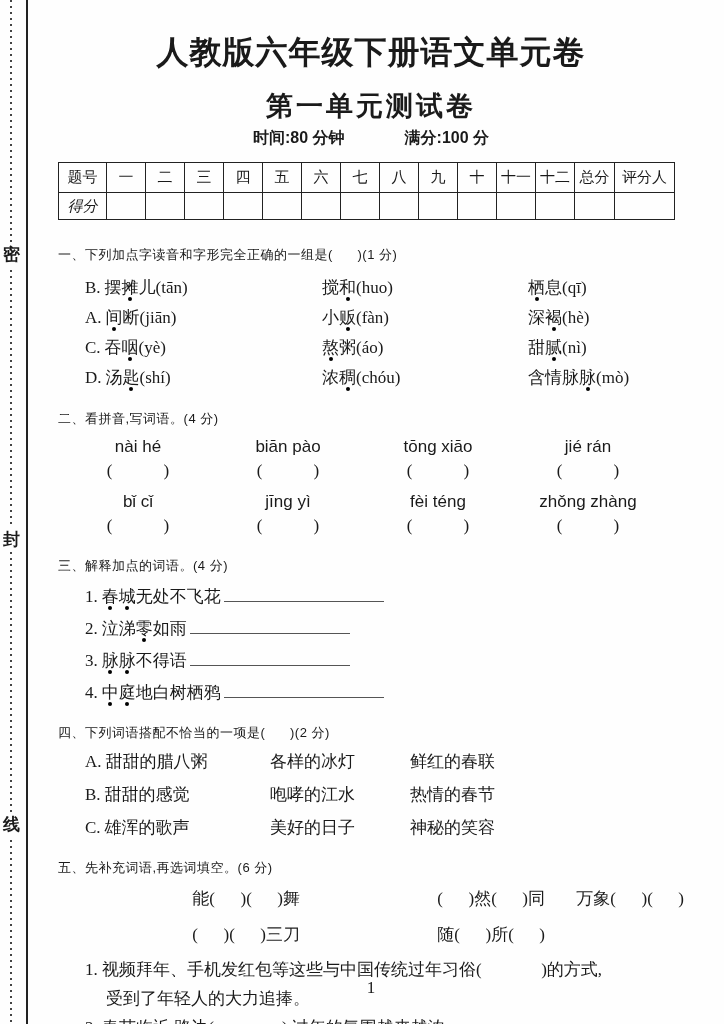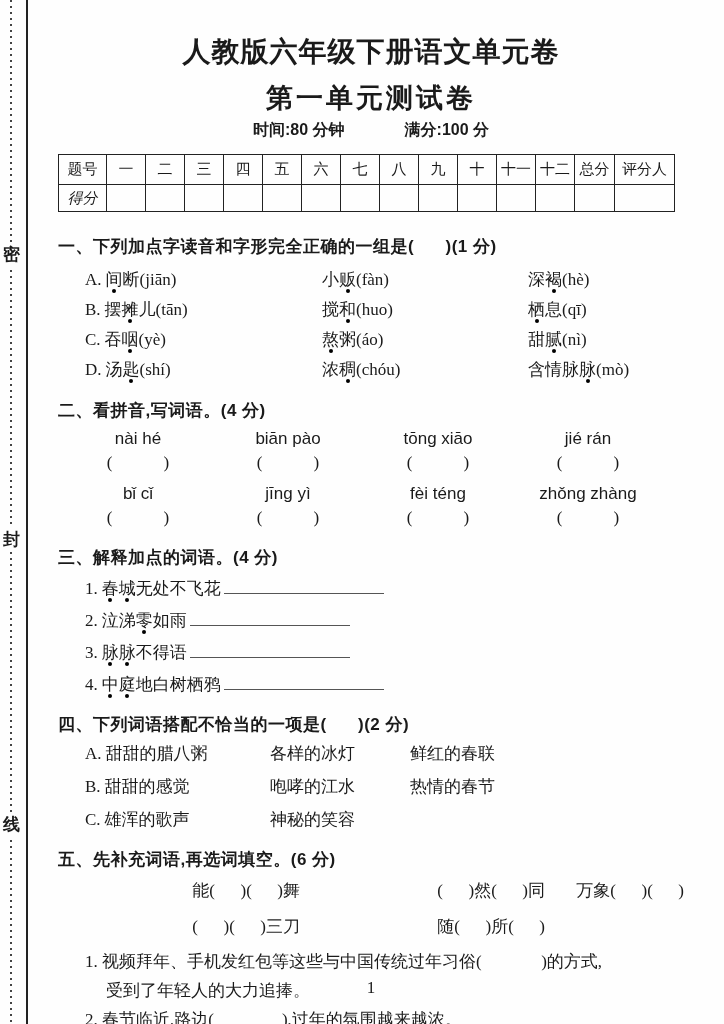--- a/index.html
+++ b/index.html
@@ -14,36 +14,36 @@
   }
   .seal-solid{position:absolute;left:26px;top:0;width:2px;height:1024px;background:#222;}
   .seal-char{
     position:absolute;left:2px;width:19px;text-align:center;background:#fefefe;
     font-size:17px;font-weight:bold;z-index:2;
   }
   .seal-char.c0{top:243px;} .seal-char.c1{top:528px;} .seal-char.c2{top:813px;}
   
   .content{position:absolute;left:58px;top:0;width:626px;}
   .title{
-    margin:26px 0 0;text-align:center;font-size:28px;line-height:52px;
+    margin:26px 0 0;text-align:center;font-size:32px;line-height:52px;
     font-weight:900;letter-spacing:1px;white-space:nowrap;
   }
-  .subtitle{margin:2px 0 0;text-align:center;font-size:27px;line-height:36px;font-weight:bold;letter-spacing:3px;}
+  .subtitle{margin:10px 0 0;text-align:center;font-size:27px;line-height:36px;font-weight:bold;letter-spacing:3px;}
   .meta{margin-top:4px;display:flex;justify-content:center;gap:60px;font-size:16px;font-weight:bold;
         font-family:"Liberation Sans", sans-serif;}
   
   table.score{border-collapse:collapse;margin-top:13px;table-layout:fixed;width:616px;padding-left:12px;}
   table.score td{
     border:1.5px solid #222;text-align:center;font-size:15px;padding:0;
     height:29px;overflow:hidden;white-space:nowrap;
   }
   table.score tr.r2 td{height:26px;font-style:italic;}
   
   .sec-heading{
-    font-family:"Liberation Sans", sans-serif;font-weight:bold;font-size:17px;
+    font-family:"Liberation Sans", sans-serif;font-weight:normal;font-size:13px;
     line-height:22px;white-space:pre;letter-spacing:0.5px;
   }
   .mt1{margin-top:24px;} .mt2{margin-top:15px;} .mt3{margin-top:13px;}
   .opt-row{display:grid;grid-template-columns:237px 206px 1fr;padding-left:27px;
            height:30px;line-height:30px;font-size:17px;white-space:nowrap;}
   .opt4-row{display:grid;grid-template-columns:185px 140px 1fr;padding-left:27px;
             height:33px;line-height:33px;font-size:17px;white-space:nowrap;}
   .opt-label{margin-right:4px;}
   .dt{position:relative;}
   .dt::after{
@@ -122,28 +122,28 @@
           <td></td>
           <td></td>
           <td></td>
         </tr>
       </tbody>
   </table>
 
   <div class="sec-heading mt1">一、下列加点字读音和字形完全正确的一组是(      )(1 分)</div>
   <div id="sec1-options" style="margin-top:7px;">
       <div class="opt-row">
+        <span><span class="opt-label">B.</span><span>摆</span><span class="dt">摊</span><span>儿(tān)</span></span>
+        <span><span>搅</span><span class="dt">和</span><span>(huo)</span></span>
+        <span><span class="dt">栖</span><span>息(qī)</span></span>
+      </div>
+      <div class="opt-row">
         <span><span class="opt-label">A.</span><span class="dt">间</span><span>断(jiān)</span></span>
         <span><span>小</span><span class="dt">贩</span><span>(fàn)</span></span>
         <span><span>深</span><span class="dt">褐</span><span>(hè)</span></span>
-      </div>
-      <div class="opt-row">
-        <span><span class="opt-label">B.</span><span>摆</span><span class="dt">摊</span><span>儿(tān)</span></span>
-        <span><span>搅</span><span class="dt">和</span><span>(huo)</span></span>
-        <span><span class="dt">栖</span><span>息(qī)</span></span>
       </div>
       <div class="opt-row">
         <span><span class="opt-label">C.</span><span>吞</span><span class="dt">咽</span><span>(yè)</span></span>
         <span><span class="dt">熬</span><span>粥(áo)</span></span>
         <span><span>甜</span><span class="dt">腻</span><span>(nì)</span></span>
       </div>
       <div class="opt-row">
         <span><span class="opt-label">D.</span><span>汤</span><span class="dt">匙</span><span>(shí)</span></span>
         <span><span>浓</span><span class="dt">稠</span><span>(chóu)</span></span>
         <span><span>含情脉</span><span class="dt">脉</span><span>(mò)</span></span>
@@ -193,20 +193,21 @@
         <span>各样的冰灯</span>
         <span>鲜红的春联</span>
       </div>
       <div class="opt4-row">
         <span><span class="opt-label">B.</span><span>甜甜的感觉</span></span>
         <span>咆哮的江水</span>
         <span>热情的春节</span>
       </div>
       <div class="opt4-row">
         <span><span class="opt-label">C.</span><span>雄浑的歌声</span></span>
+        <span>美好的日子</span>
         <span>神秘的笑容</span>
       </div>
     </div>
 
   <div class="sec-heading mt3">五、先补充词语,再选词填空。(6 分)</div>
   <div id="sec5-words" style="margin-top:2px;text-align:right;">
       <div class="word-row"><span>能(      )(      )舞</span><span>(      )然(      )同</span><span>万象(      )(      )</span></div>
       <div class="word-row"><span>(      )(      )三刀</span><span>随(      )所(      )</span></div>
     </div>
   <div id="sec5-sents" style="margin-top:2px;">

